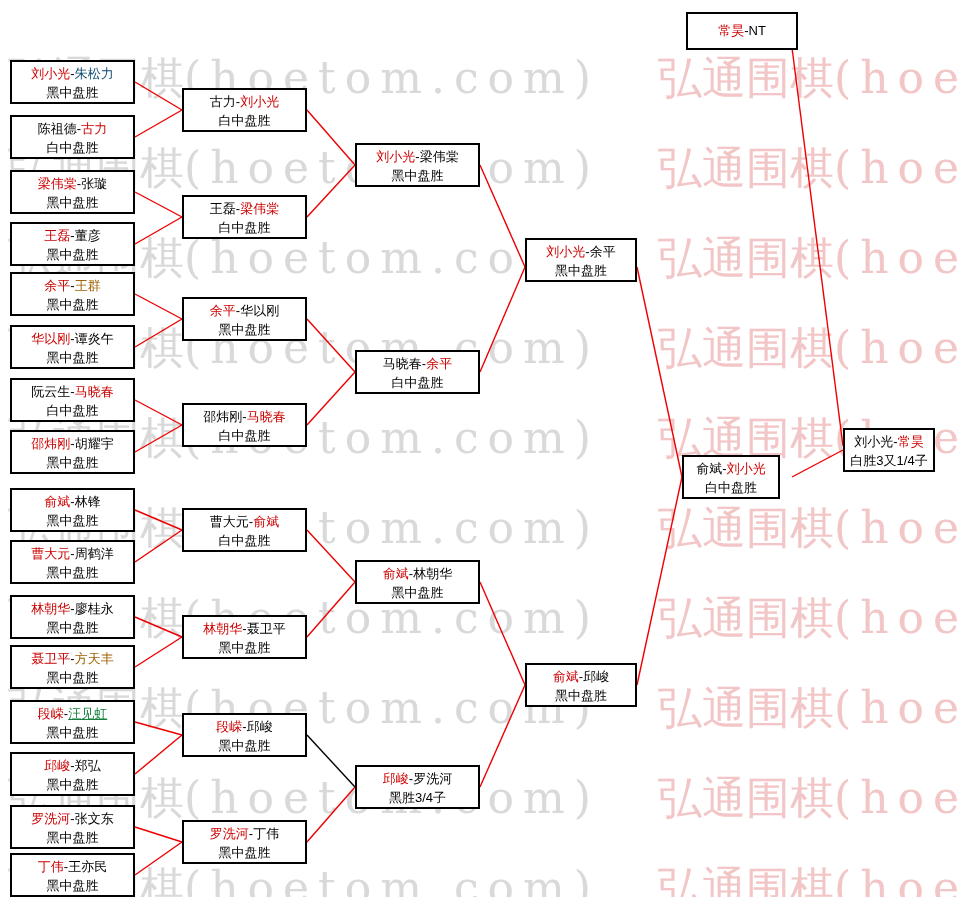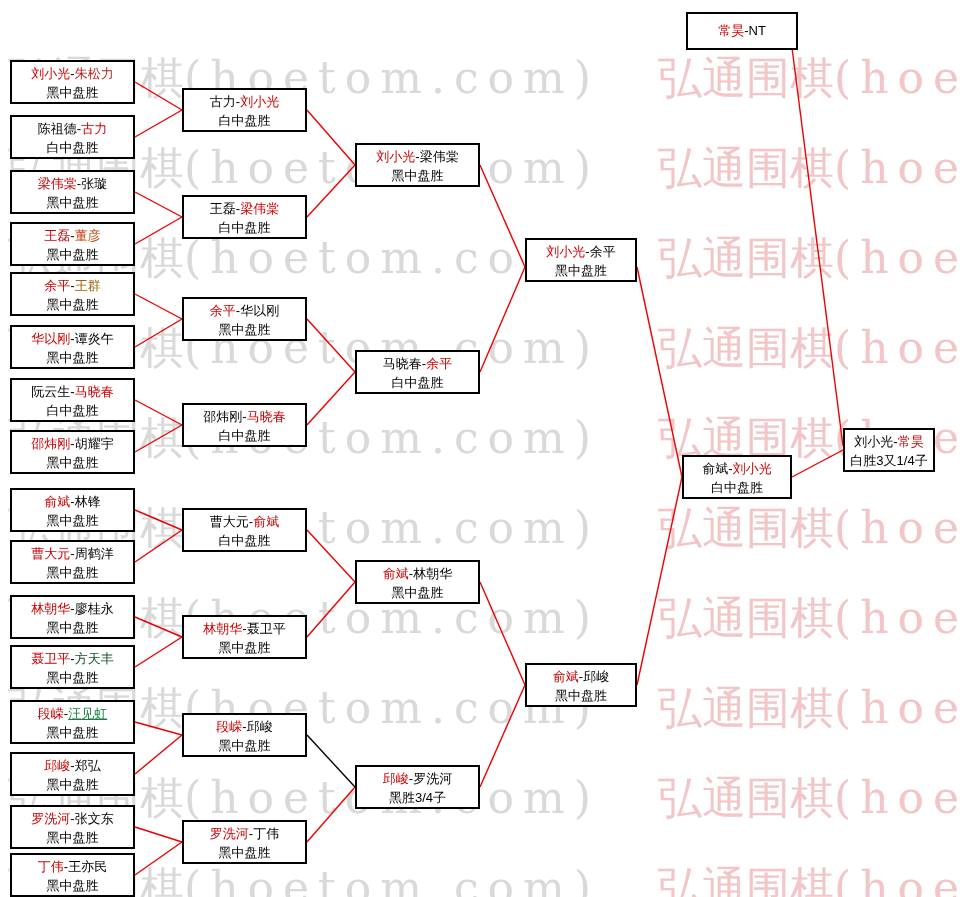--- a/index.html
+++ b/index.html
@@ -72,33 +72,33 @@
   <line x1="480" y1="372" x2="525" y2="267"></line>
   <line x1="480" y1="582" x2="525" y2="685"></line>
   <line x1="480" y1="787" x2="525" y2="685"></line>
   <line x1="637" y1="267" x2="682" y2="477"></line>
   <line x1="637" y1="685" x2="682" y2="477"></line>
   <line x1="792" y1="477" x2="843" y2="450"></line>
   <line x1="791" y1="40" x2="843" y2="446"></line>
 </svg>
 
 <div class="box" style="left:10px;top:60px">
-    <div class="names"><span style="color: rgb(204, 0, 0);">刘小光</span><span>-</span><span style="color: #b91c1c;">朱松力</span></div>
+    <div class="names"><span style="color: rgb(204, 0, 0);">刘小光</span><span>-</span><span style="color: #0c4a6e;">朱松力</span></div>
     <div class="result">黑中盘胜</div>
   </div>
 <div class="box" style="left:10px;top:115px">
     <div class="names"><span style="color: rgb(0, 0, 0);">陈祖德</span><span>-</span><span style="color: rgb(204, 0, 0);">古力</span></div>
     <div class="result">白中盘胜</div>
   </div>
 <div class="box" style="left:10px;top:170px">
     <div class="names"><span style="color: rgb(204, 0, 0);">梁伟棠</span><span>-</span><span style="color: rgb(0, 0, 0);">张璇</span></div>
     <div class="result">黑中盘胜</div>
   </div>
 <div class="box" style="left:10px;top:222px">
-    <div class="names"><span style="color: rgb(204, 0, 0);">王磊</span><span>-</span><span style="color: #c2410c;">董彦</span></div>
+    <div class="names"><span style="color: rgb(204, 0, 0);">王磊</span><span>-</span><span style="color: #000000;">董彦</span></div>
     <div class="result">黑中盘胜</div>
   </div>
 <div class="box" style="left:10px;top:272px">
     <div class="names"><span style="color: rgb(204, 0, 0);">余平</span><span>-</span><span style="color: #a16207;">王群</span></div>
     <div class="result">黑中盘胜</div>
   </div>
 <div class="box" style="left:10px;top:325px">
     <div class="names"><span style="color: rgb(204, 0, 0);">华以刚</span><span>-</span><span style="color: rgb(0, 0, 0);">谭炎午</span></div>
     <div class="result">黑中盘胜</div>
   </div>
@@ -116,21 +116,21 @@
   </div>
 <div class="box" style="left:10px;top:540px">
     <div class="names"><span style="color: rgb(204, 0, 0);">曹大元</span><span>-</span><span style="color: rgb(0, 0, 0);">周鹤洋</span></div>
     <div class="result">黑中盘胜</div>
   </div>
 <div class="box" style="left:10px;top:595px">
     <div class="names"><span style="color: rgb(204, 0, 0);">林朝华</span><span>-</span><span style="color: rgb(0, 0, 0);">廖桂永</span></div>
     <div class="result">黑中盘胜</div>
   </div>
 <div class="box" style="left:10px;top:645px">
-    <div class="names"><span style="color: rgb(204, 0, 0);">聂卫平</span><span>-</span><span style="color: #14532d;">方天丰</span></div>
+    <div class="names"><span style="color: rgb(204, 0, 0);">聂卫平</span><span>-</span><span style="color: #a16207;">方天丰</span></div>
     <div class="result">黑中盘胜</div>
   </div>
 <div class="box" style="left:10px;top:700px">
     <div class="names"><span style="color: rgb(204, 0, 0);">段嵘</span><span>-</span><span style="color: #15803d; text-decoration: underline;">汪见虹</span></div>
     <div class="result">黑中盘胜</div>
   </div>
 <div class="box" style="left:10px;top:752px">
     <div class="names"><span style="color: rgb(204, 0, 0);">邱峻</span><span>-</span><span style="color: rgb(0, 0, 0);">郑弘</span></div>
     <div class="result">黑中盘胜</div>
   </div>
@@ -195,21 +195,21 @@
 
 <div class="box" style="left:525px;top:238px;width:112px">
     <div class="names"><span style="color: rgb(204, 0, 0);">刘小光</span><span>-</span><span style="color: rgb(0, 0, 0);">余平</span></div>
     <div class="result">黑中盘胜</div>
   </div>
 <div class="box" style="left:525px;top:663px;width:112px">
     <div class="names"><span style="color: rgb(204, 0, 0);">俞斌</span><span>-</span><span style="color: rgb(0, 0, 0);">邱峻</span></div>
     <div class="result">黑中盘胜</div>
   </div>
 
-<div class="box" style="left:682px;top:455px;width:110px">
+<div class="box" style="left:682px;top:455px;width:98px">
     <div class="names"><span style="color: rgb(0, 0, 0);">俞斌</span><span>-</span><span style="color: rgb(204, 0, 0);">刘小光</span></div>
     <div class="result">白中盘胜</div>
   </div>
 
 <div class="box holder" style="left:686px;top:12px;width:112px">
     <div class="names"><span style="color: rgb(204, 0, 0);">常昊</span><span>-</span><span style="color: rgb(0, 0, 0);">NT</span></div>
   </div>
 
 <div class="box" style="left:843px;top:428px;width:92px">
     <div class="names"><span style="color: rgb(0, 0, 0);">刘小光</span><span>-</span><span style="color: rgb(204, 0, 0);">常昊</span></div>

